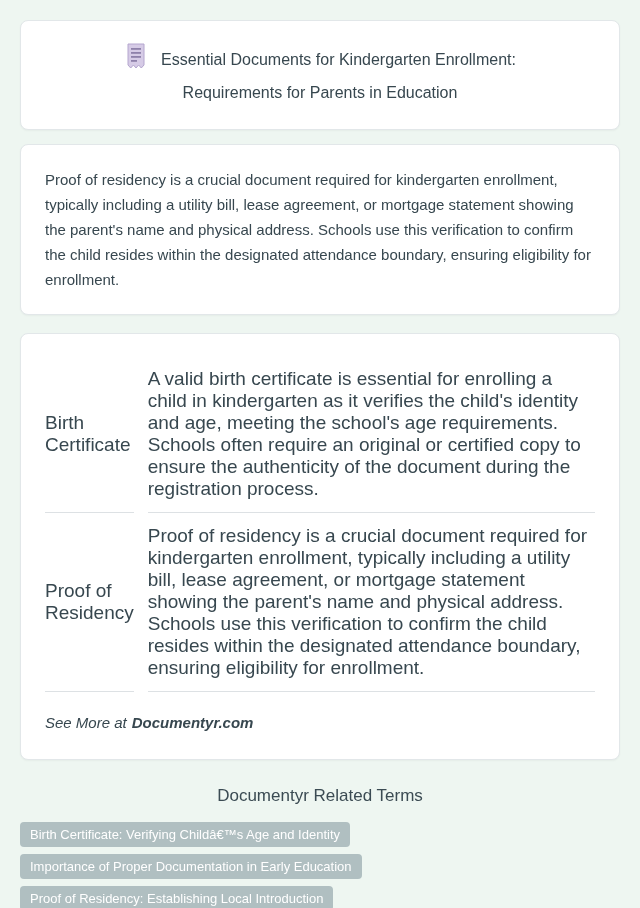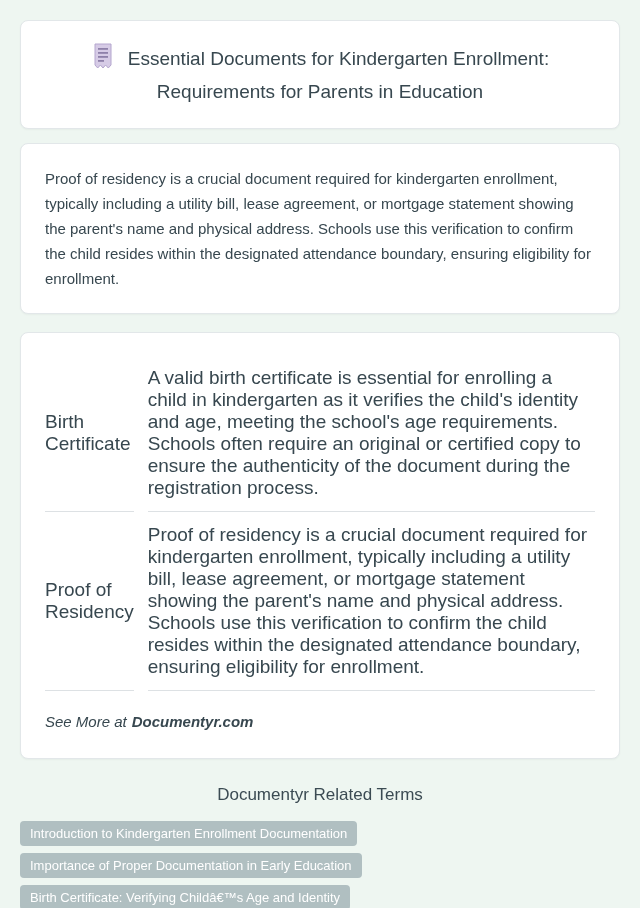--- a/index.html
+++ b/index.html
@@ -15,21 +15,21 @@
   .card {
     background: #ffffff;
     border: 1px solid #e2e7e9;
     border-radius: 8px;
     box-shadow: 0 1px 2px rgba(0,0,0,0.04);
   }
 
   
   .title-card { padding: 22px 24px; margin-bottom: 14px; }
   .title-card h1 {
-    font-size: 19px;
+    font-size: 16px;
     line-height: 29px;
     font-weight: 400;
     text-align: center;
     color: #37474f;
     max-width: 480px;
     margin: 0 auto;
   }
   .receipt-icon {
     display: inline-block;
     vertical-align: -4px;
@@ -129,21 +129,20 @@
       </tbody>
     </table>
     <div class="see-more">
       <span>See More at</span><a class="site" href="#">Documentyr.com</a>
     </div>
   </div>
 
   <h2 class="related-heading">Documentyr Related Terms</h2>
 
   <div class="tags">
-    <a class="tag" href="#">Introduction to Kindergarten Enrollment Documentation</a>
+    <a class="tag" href="#">Birth Certificate: Verifying Childâ€™s Age and Identity</a>
     <a class="tag" href="#">Importance of Proper Documentation in Early Education</a>
-    <a class="tag" href="#">Birth Certificate: Verifying Childâ€™s Age and Identity</a>
     <a class="tag" href="#">Proof of Residency: Establishing Local Introduction</a>
     <a class="tag" href="#">Immunization Records: Health and Safety Requirements</a>
 
   </div>
 
 </div>
 
 </body></html>

